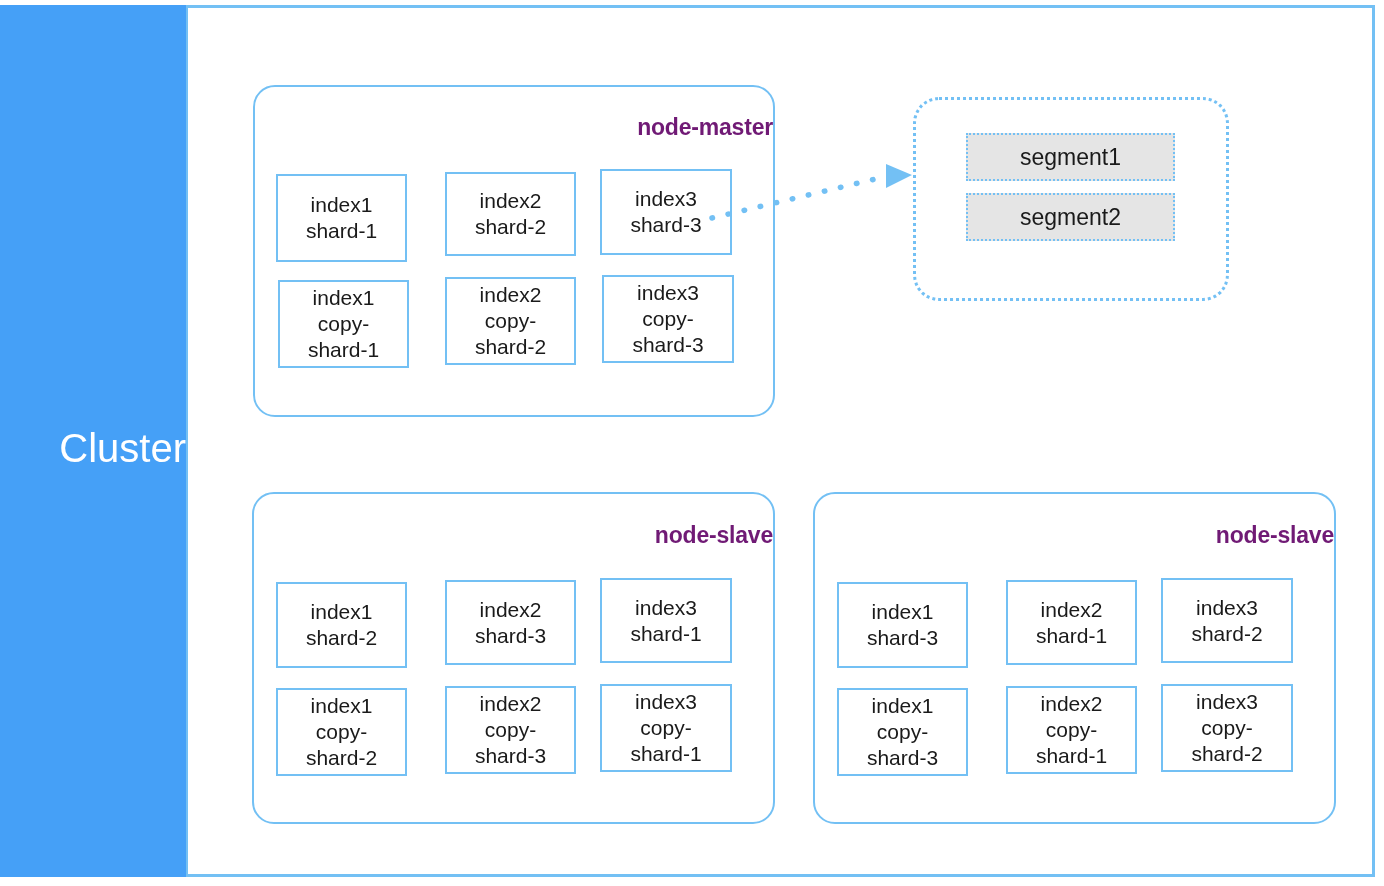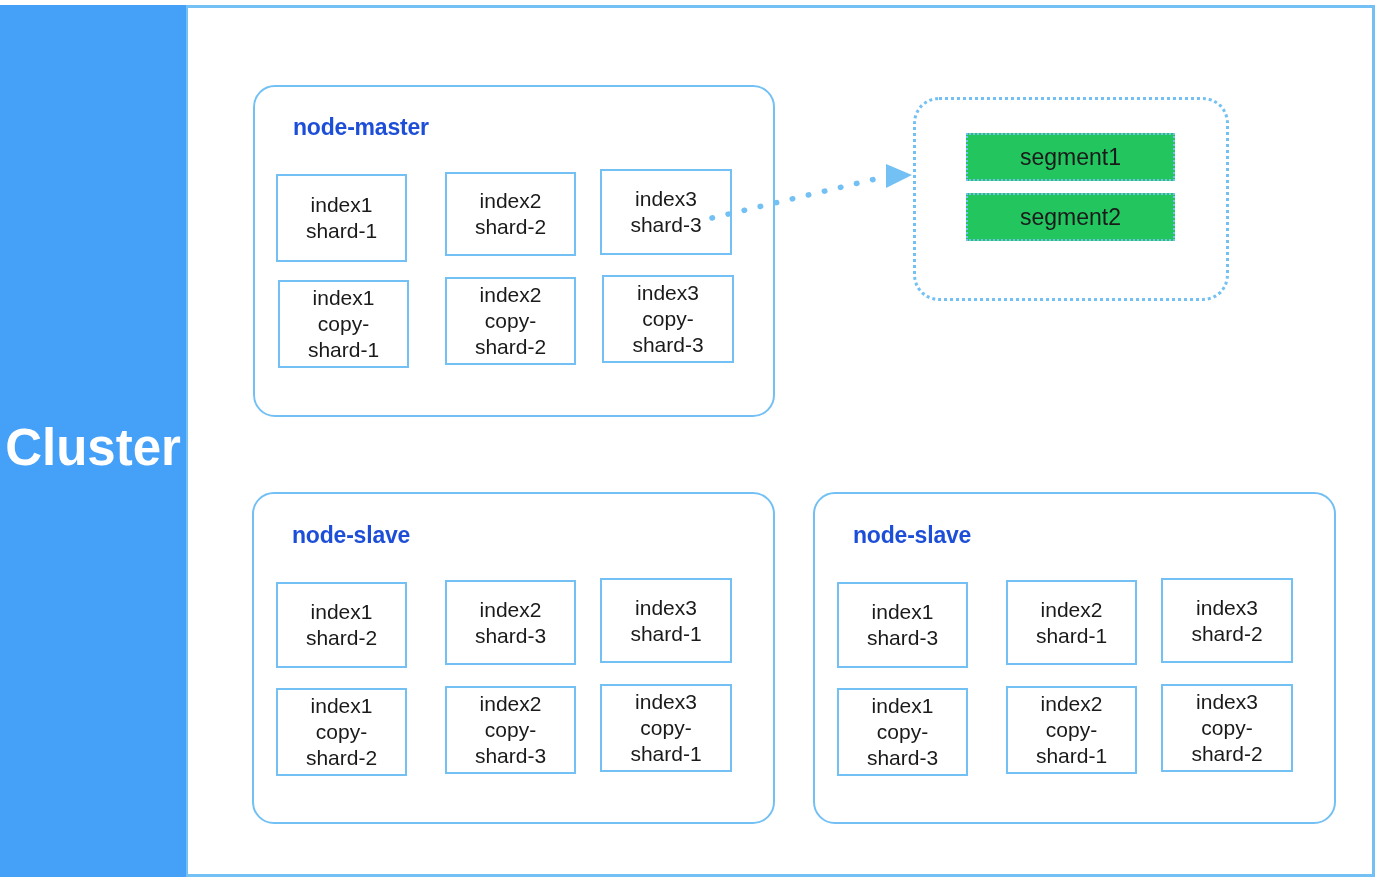--- a/index.html
+++ b/index.html
@@ -42,47 +42,46 @@
     width: 186px;
     height: 872px;
     background: #45a0f7;
     box-sizing: border-box;
   }
   .cluster-label {
     position: absolute;
     left: 0;
     top: 418px;
     width: 186px;
-    text-align: center;
+    text-align: right;
     color: #ffffff;
-    font-size: 51px;
+    font-size: 40px;
     line-height: 50px;
     letter-spacing: 0px;
-    font-weight: 700;
+    font-weight: 400;
     white-space: nowrap;
   }
 
   
   .node {
     position: absolute;
     box-sizing: border-box;
     border: 2.5px solid #73c0f4;
     border-radius: 22px;
     background: #ffffff;
   }
   .node-title {
     position: absolute;
     left: 0;
     width: 100%;
-    text-align: left;
+    text-align: right;
     font-size: 23px;
     font-weight: bold;
-    color: #1d4ed8;
+    color: #701a75;
     letter-spacing: -0.2px;
-    padding-left: 38px;
   }
 
   
   .shard {
     position: absolute;
     box-sizing: border-box;
     border: 2.5px solid #73c0f4;
     background: #ffffff;
     display: flex;
     flex-direction: column;
@@ -101,21 +100,21 @@
     position: absolute;
     box-sizing: border-box;
     border: 3px dotted #73c0f4;
     border-radius: 26px;
     background: #ffffff;
   }
   .segment-box {
     position: absolute;
     box-sizing: border-box;
     border: 2px dotted #73c0f4;
-    background: #22c55e;
+    background: #e5e5e5;
     display: flex;
     align-items: center;
     justify-content: center;
     font-size: 23px;
     color: #1a1a1a;
     white-space: nowrap;
   }
 
   
   .connector {

